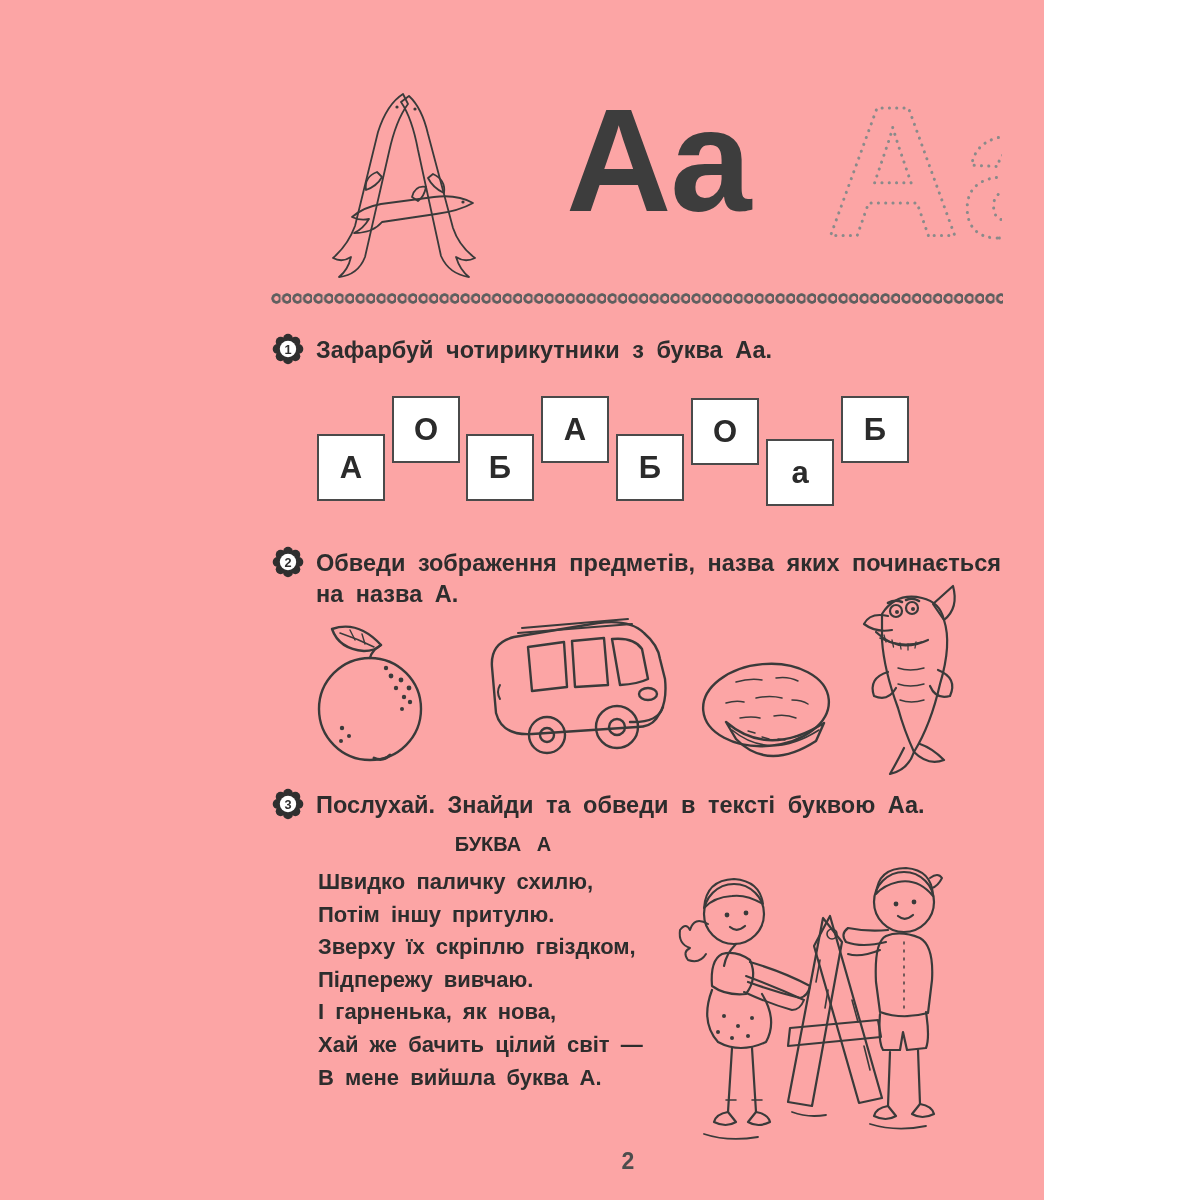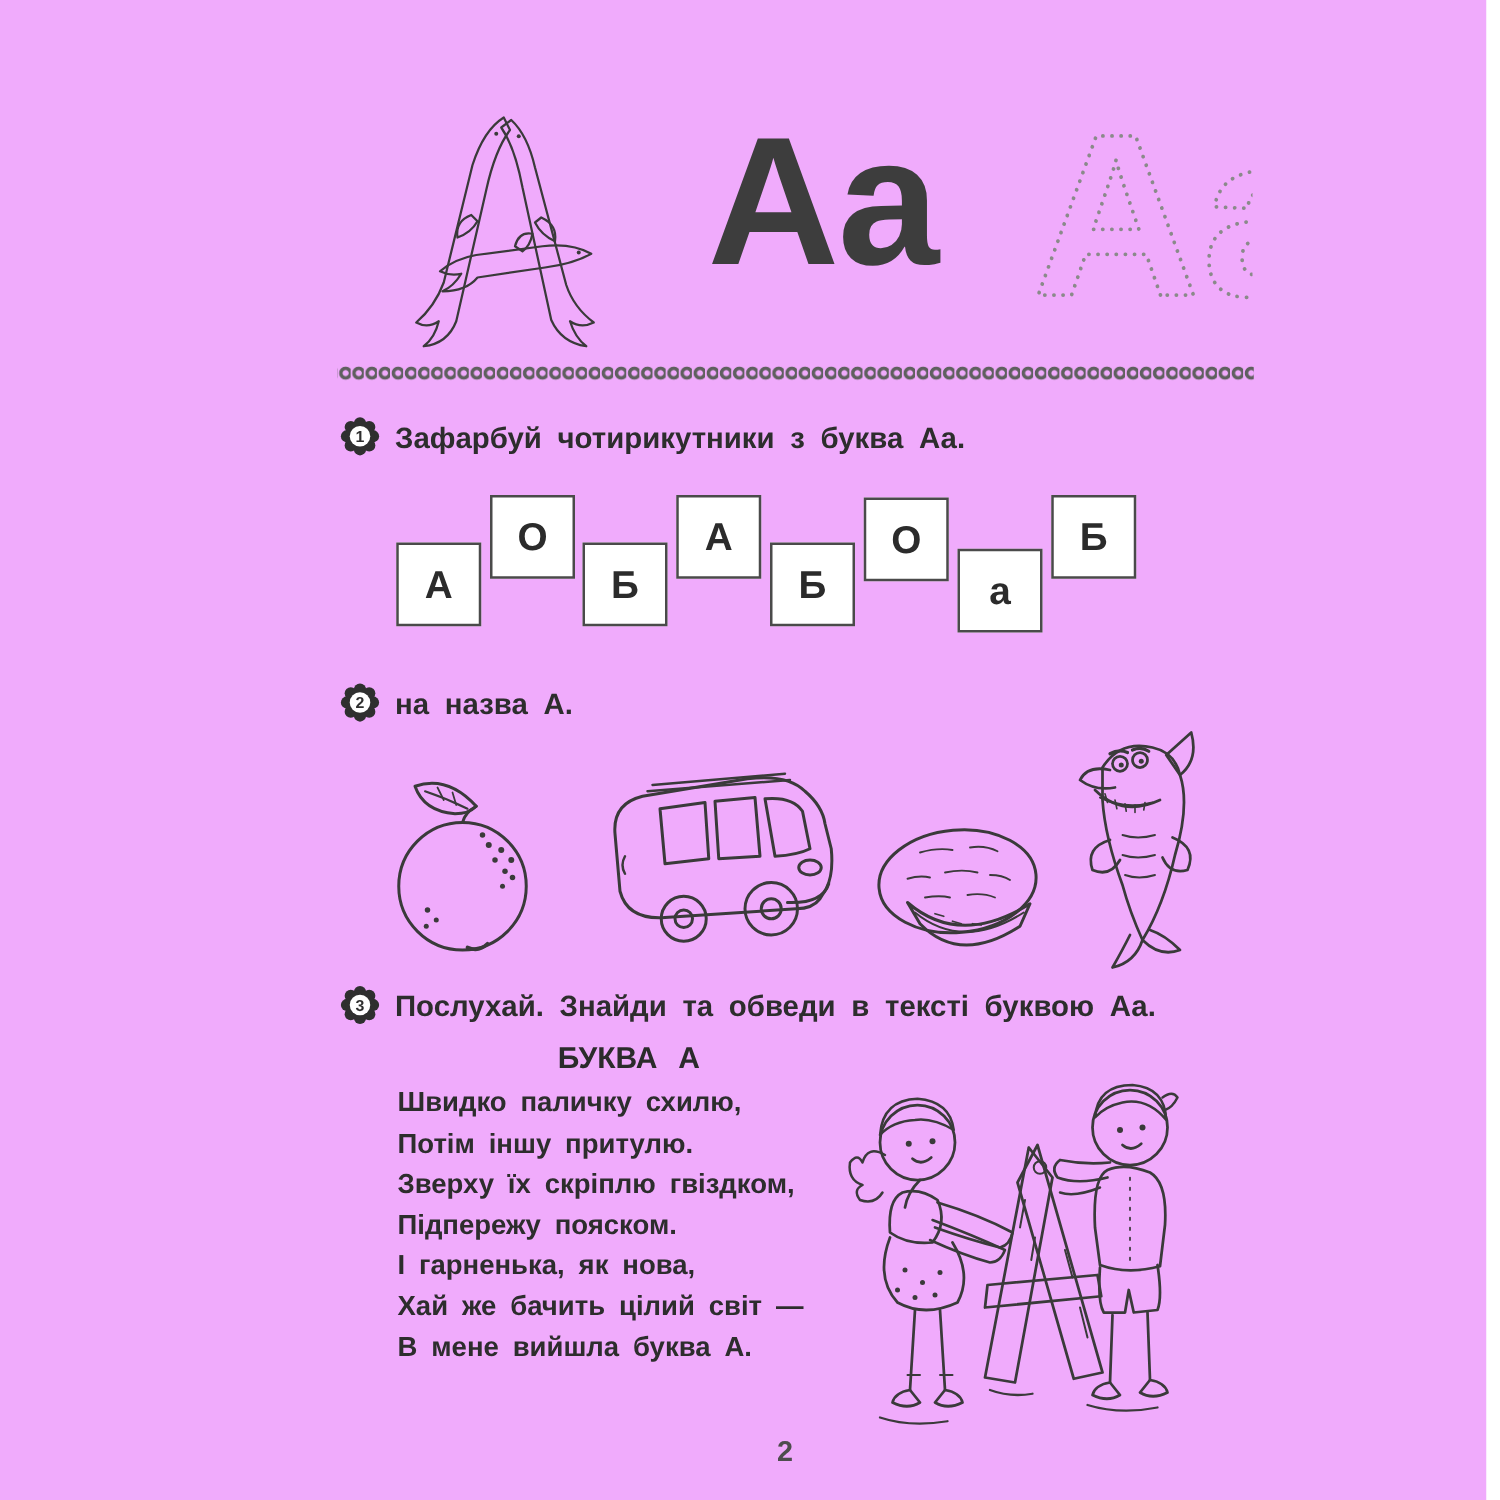--- a/index.html
+++ b/index.html
@@ -1,17 +1,17 @@
 <!DOCTYPE html>
 <html><head>
 <meta charset="utf-8">
 <style>
   html,body{margin:0;padding:0;background:#fff;}
   body{width:1200px;height:1200px;font-family:"Liberation Sans",sans-serif;}
-  .sheet{position:relative;width:1189px;height:1200px;background:#f0abfc;overflow:hidden;text-decoration:underline;}
+  .sheet{position:relative;width:1044px;height:1200px;background:#fca5a5;overflow:hidden;text-decoration:underline;}
   svg{display:block;}
   svg path,svg circle,svg ellipse,svg line,svg polyline{vector-effect:non-scaling-stroke;}
 
   
   .big-letters{position:absolute;left:566px;top:88px;font-size:146px;font-weight:bold;
     letter-spacing:-3px;color:#3d3d3d;line-height:1;}
   .traced-wrap{position:absolute;left:826px;top:58px;width:176px;height:215px;overflow:hidden;}
   .dolphin-a{position:absolute;left:315px;top:80px;}
 
   
@@ -23,21 +23,21 @@
   .task{position:absolute;left:271px;display:flex;align-items:flex-start;gap:11px;}
   .task-text{font-size:23.5px;font-weight:bold;color:#2d2d2d;line-height:31px;word-spacing:6px;padding-top:3px;}
   .badge{flex:0 0 auto;}
 
   
   .square{position:absolute;width:64px;height:63px;border:2px solid #4a4a4a;background:#fff;
     display:flex;align-items:center;justify-content:center;font-size:31px;font-weight:bold;color:#2b2b2b;}
 
   
   .poem-title{position:absolute;left:318px;top:833px;width:370px;text-align:center;
-    font-size:24px;font-weight:bold;color:#2b2b2b;word-spacing:10px;}
+    font-size:20px;font-weight:bold;color:#2b2b2b;word-spacing:10px;}
   .poem{position:absolute;left:318px;top:866px;font-size:22px;font-weight:bold;color:#2d2d2d;
     line-height:32.6px;word-spacing:5px;white-space:nowrap;}
 
   .page-number{position:absolute;left:568px;top:1148px;width:120px;text-align:center;
     font-size:23px;font-weight:bold;color:#4d4d4d;}
 
   .art{position:absolute;}
 </style>
 </head>
 <body>
@@ -125,20 +125,21 @@
           <circle cx="7" cy="18" r="5.2"></circle>
           <circle cx="10.2" cy="10.2" r="5.2"></circle>
         <circle cx="18" cy="7" r="5.2"></circle>
           <circle cx="25.8" cy="10.2" r="5.2"></circle>
           <circle cx="18" cy="18" r="12.5"></circle>
       </g>
       <circle cx="18" cy="18" r="8.7" fill="#ffffff"></circle>
       <text x="18" y="23" text-anchor="middle" font-family="Liberation Sans, sans-serif" font-size="13.5" font-weight="bold" fill="#2f2f2f">2</text>
     </svg>
     <div class="task-text">
+      <div>Обведи зображення предметів, назва яких починається</div>
       <div><span>на назва</span>&nbsp;<span>А.</span></div>
     </div>
   </div>
 
   <div class="art" style="left:306px;top:610px;">
     <svg width="135" height="160" viewBox="0 0 135 160" fill="none" stroke="#3a3a3a" stroke-width="2.4" stroke-linecap="round" stroke-linejoin="round">
       <circle cx="64" cy="99" r="51"></circle>
       <path d="M64,48 Q66,40 75,35"></path>
       <path d="M75,35 Q52,10 26,19 Q33,39 58,41 Q69,41 75,35 Z"></path>
       <path d="M34,23 Q52,29 68,37" stroke-width="1.6"></path>
@@ -252,21 +253,21 @@
       <text x="18" y="23" text-anchor="middle" font-family="Liberation Sans, sans-serif" font-size="13.5" font-weight="bold" fill="#2f2f2f">3</text>
     </svg>
     <div class="task-text"><span>Послухай. Знайди та обведи в тексті буквою</span>&nbsp;<span>Аа.</span></div>
   </div>
 
   <div class="poem-title">БУКВА А</div>
   <div class="poem">
     <div>Швидко паличку схилю,</div>
     <div>Потім іншу притулю.</div>
     <div>Зверху їх скріплю гвіздком,</div>
-    <div>Підпережу пояском.</div>
+    <div>Підпережу вивчаю.</div>
     <div>І гарненька, як нова,</div>
     <div>Хай же бачить цілий світ —</div>
     <div>В мене вийшла буква А.</div>
   </div>
 
   <div class="art" style="left:642px;top:850px;">
     <svg width="330" height="315" viewBox="0 0 330 315" fill="none" stroke="#3a3a3a" stroke-width="2.2" stroke-linecap="round" stroke-linejoin="round">
 
       <g>
         <path d="M181,68 L146,252 L170,256 L200,92 Z"></path>

